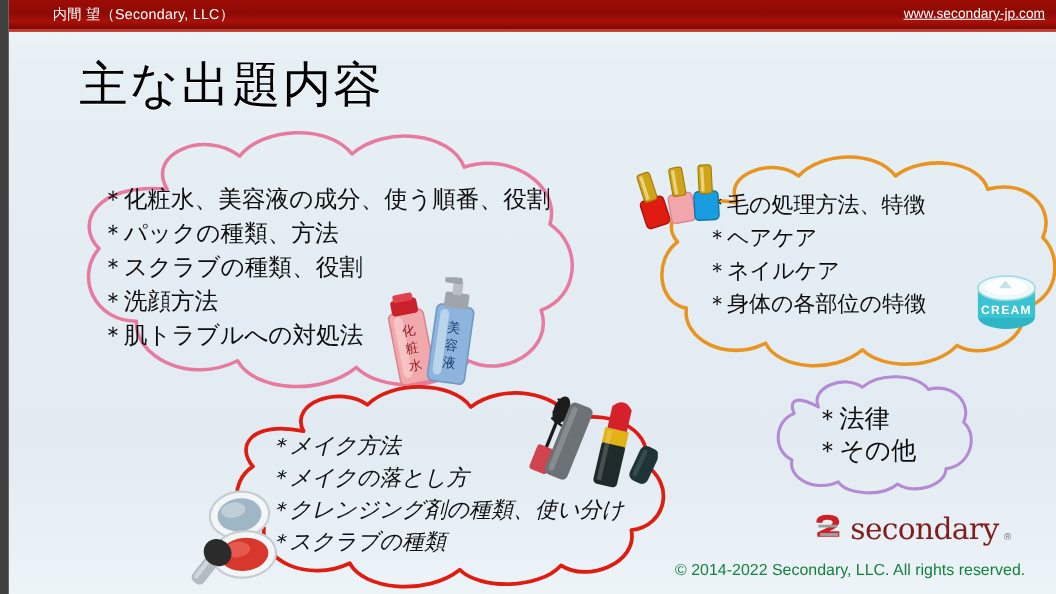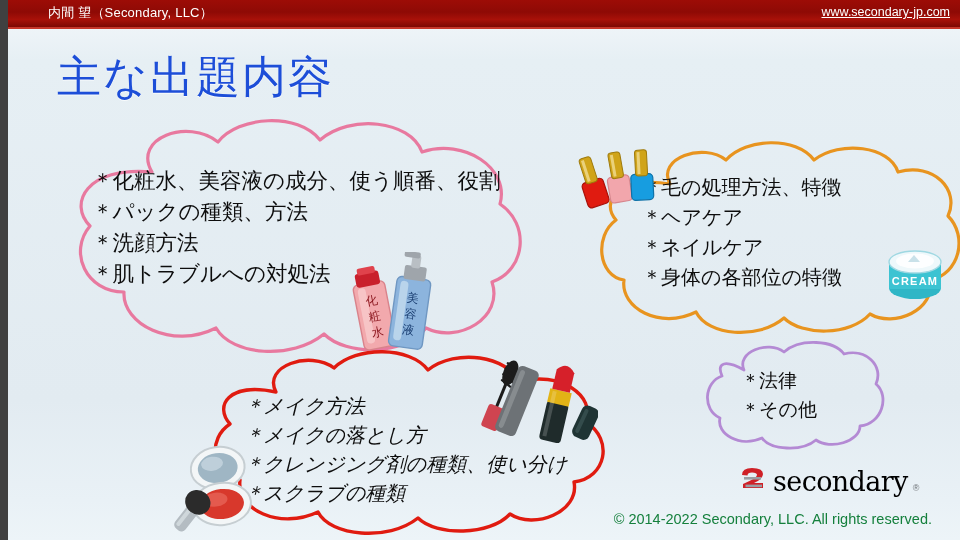--- a/index.html
+++ b/index.html
@@ -53,25 +53,25 @@
     top: 5px;
     color: #ffffff;
     font-size: 12.5px;
     text-decoration: underline;
     white-space: nowrap;
     text-align: center;
   }
   
   #page-title {
     position: absolute;
-    left: 49px;
+    left: 64px;
     top: 48px;
     z-index: 5;
     font-size: 44px;
-    color: #1d4ed8;
+    color: #000000;
     letter-spacing: 2px;
     font-weight: 400;
     text-shadow: 0 1px 0 rgba(255,255,255,.7);
   }
   
   .cloud {
     position: absolute;
     z-index: 3;
   }
   .cloud svg {
@@ -114,21 +114,21 @@
   #cloud-makeup .cloud-text {
     left: 46px; top: 32px;
     font-size: 20px;
     line-height: 29px;
   }
 
   
   #cloud-misc { left: 700px; top: 348px; width: 182px; height: 96px; }
   #cloud-misc .cloud-text {
     left: 33px; top: 18px;
-    font-size: 19px;
+    font-size: 23px;
     line-height: 29px;
   }
 
   
   .art { position: absolute; z-index: 4; }
 
   
   #art-bottles { left: 333px; top: 252px; width: 104px; height: 108px; }
 
   
@@ -148,21 +148,21 @@
     position: absolute;
     left: 730px;
     top: 466px;
     z-index: 6;
     display: flex;
     align-items: center;
     gap: 5px;
   }
   #brand-logo .logo-word {
     font-size: 27px;
-    color: #000000;
+    color: #7f1d1d;
     letter-spacing: -0.6px;
     font-family: "DejaVu Serif", "Liberation Serif", serif;
     font-weight: 400;
     line-height: 1;
   }
   #brand-logo .logo-reg {
     font-size: 9px;
     color: #6c7075;
     align-self: flex-end;
     padding-bottom: 3px;
@@ -202,20 +202,21 @@
                C444,190 398,216 366,200
                C344,228 286,228 264,206
                C232,232 172,228 156,200
                C112,222 62,196 64,164
                C26,164 8,124 30,98
                C8,76 26,38 92,44 Z" fill="none" stroke="#e8799f" stroke-width="3.2" stroke-linejoin="round"></path>
     </svg>
     <div class="cloud-text">
       <span class="li"><span class="bullet">＊</span><span>化粧水、美容液の成分、使う順番、役割</span></span>
       <span class="li"><span class="bullet">＊</span><span>パックの種類、方法</span></span>
+      <span class="li"><span class="bullet">＊</span><span>スクラブの種類、役割</span></span>
       <span class="li"><span class="bullet">＊</span><span>洗顔方法</span></span>
       <span class="li"><span class="bullet">＊</span><span>肌トラブルへの対処法</span></span>
     </div>
   </div>
 
   <div class="cloud" id="cloud-body">
     <svg width="362" height="172" viewBox="0 0 362 172" aria-hidden="true">
       <path d="M70,34
                C56,8 104,-8 126,10
                C146,-12 196,-14 214,10

